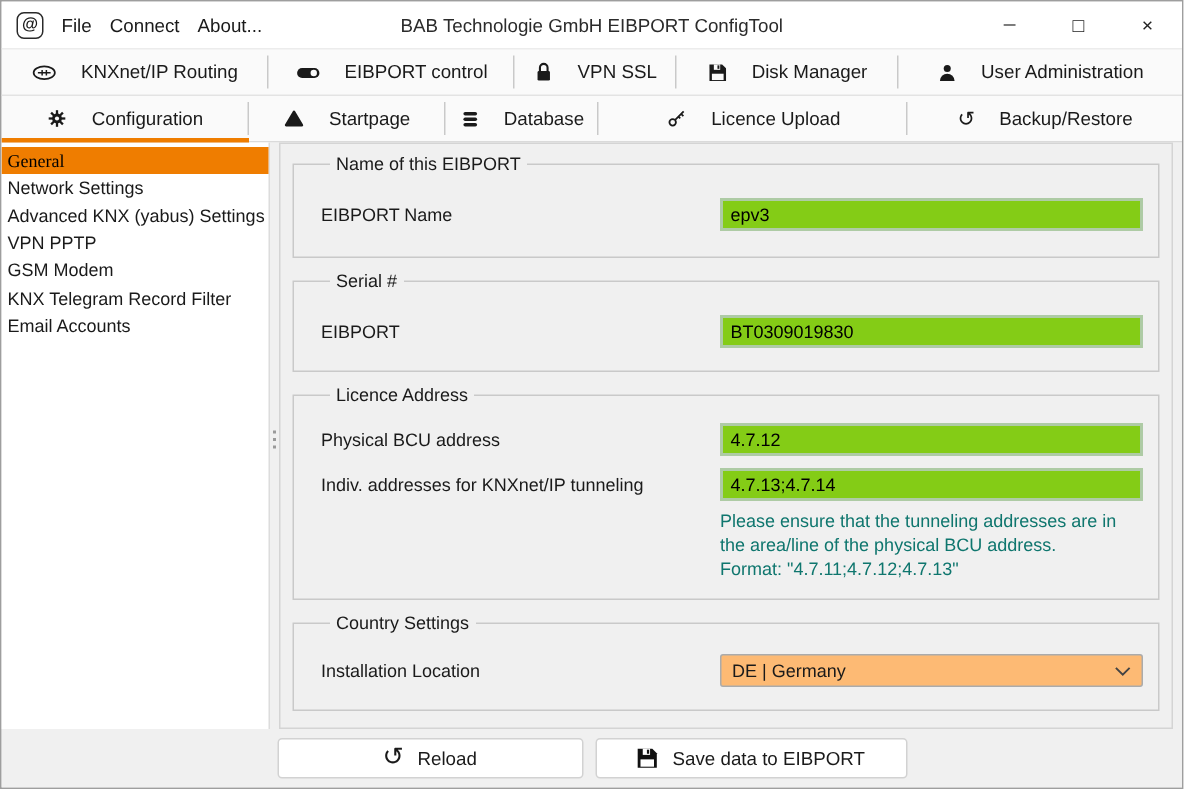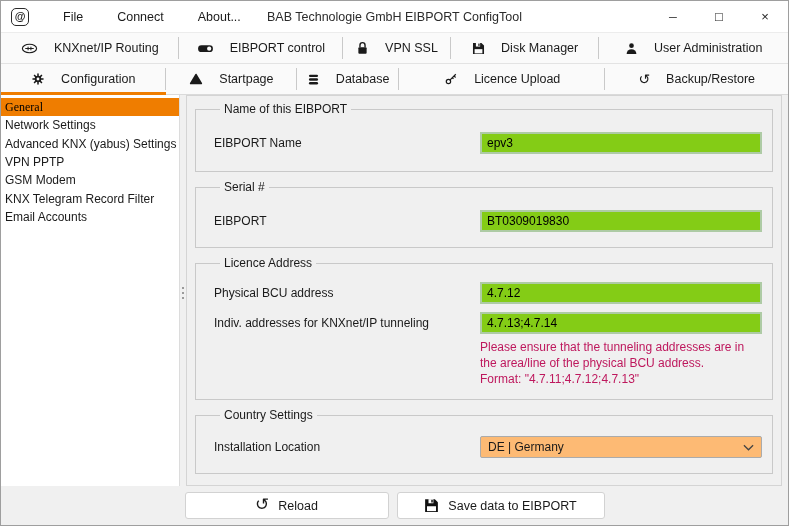--- a/index.html
+++ b/index.html
@@ -2,21 +2,21 @@
 <html><head>
 <meta charset="utf-8">
 <style>
   html,body{margin:0;padding:0;background:#e8e8e8;}
   body{font-family:"Liberation Sans", sans-serif; color:#1a1a1a; -webkit-font-smoothing:antialiased;}
   .window{width:789px;height:526px;box-sizing:border-box;border:1px solid #9e9e9e;background:#f0f0f0;display:flex;flex-direction:column;overflow:hidden;}
 
   
   .titlebar{height:31px;background:#ffffff;border-bottom:1px solid #ececec;display:flex;align-items:center;position:relative;flex:0 0 auto;}
   .app-logo{width:16px;height:16px;border:1.6px solid #2a2a2a;border-radius:5px;margin-left:10px;display:flex;align-items:center;justify-content:center;font-size:11px;line-height:1;font-weight:bold;}
-  .menu-item{font-size:12.5px;margin-left:34px;cursor:default;text-align:right;}
+  .menu-item{font-size:12.5px;margin-left:12px;cursor:default;text-align:right;}
   .win-title{position:absolute;left:50%;transform:translateX(-50%);font-size:12.5px;color:#2b2b2b;white-space:nowrap;}
   .win-controls{margin-left:auto;display:flex;height:100%;}
   .win-ctl{width:46px;height:100%;display:flex;align-items:center;justify-content:center;font-size:13px;color:#222;}
   .win-ctl.min{font-size:11px;}
 
   
   .tabrow{height:30px;background:#fafafa;display:flex;flex:0 0 auto;}
   .tabrow1{border-bottom:1px solid #e3e3e3;}
   .tabrow2{border-bottom:1px solid #dadada;}
   .tab{display:flex;align-items:center;justify-content:center;gap:16px;font-size:12.5px;position:relative;cursor:default;box-sizing:border-box;}
@@ -40,21 +40,21 @@
   .fs-name{height:70px;}
   .fs-serial{height:68px;}
   .fs-phys{height:144px;}
   .fs-country{height:66px;}
   .field-row{display:flex;align-items:center;padding-left:8px;}
   .mt16{margin-top:16px}.mt12{margin-top:12px}.mt8{margin-top:8px}.mt14{margin-top:14px}.mt6{margin-top:6px}
   .field-label{flex:1;font-size:12px;}
   .text-input{width:282px;box-sizing:border-box;height:22px;border:2px solid #aecba5;background:#84cc16;font-family:"Liberation Sans",sans-serif;font-size:12px;padding:0 5px;outline:none;}
   .note-row{display:flex;padding-left:8px;}
   .note-spacer{flex:1;}
-  .note-text{width:282px;font-size:12px;line-height:1.32;color:#be185d;}
+  .note-text{width:282px;font-size:12px;line-height:1.32;color:#0f766e;}
   .combo{width:282px;box-sizing:border-box;height:22px;border:1px solid #ababab;border-radius:2px;background:#fdba74;display:flex;align-items:center;padding:0 7px;cursor:default;}
   .combo-value{flex:1;font-size:12px;}
 
   
   .footer{height:39px;flex:0 0 auto;display:flex;align-items:center;justify-content:center;gap:8px;background:#f0f0f0;}
   .btn{height:27px;background:#ffffff;border:1px solid #d2d2d2;border-radius:3px;display:flex;align-items:center;justify-content:center;gap:9px;font-size:12.5px;cursor:default;box-sizing:border-box;}
   .btn-reload{width:204px;}
   .btn-save{width:208px;}
   .reload-glyph{font-size:17px;line-height:1;margin-top:-2px;}
   svg{display:block;}

